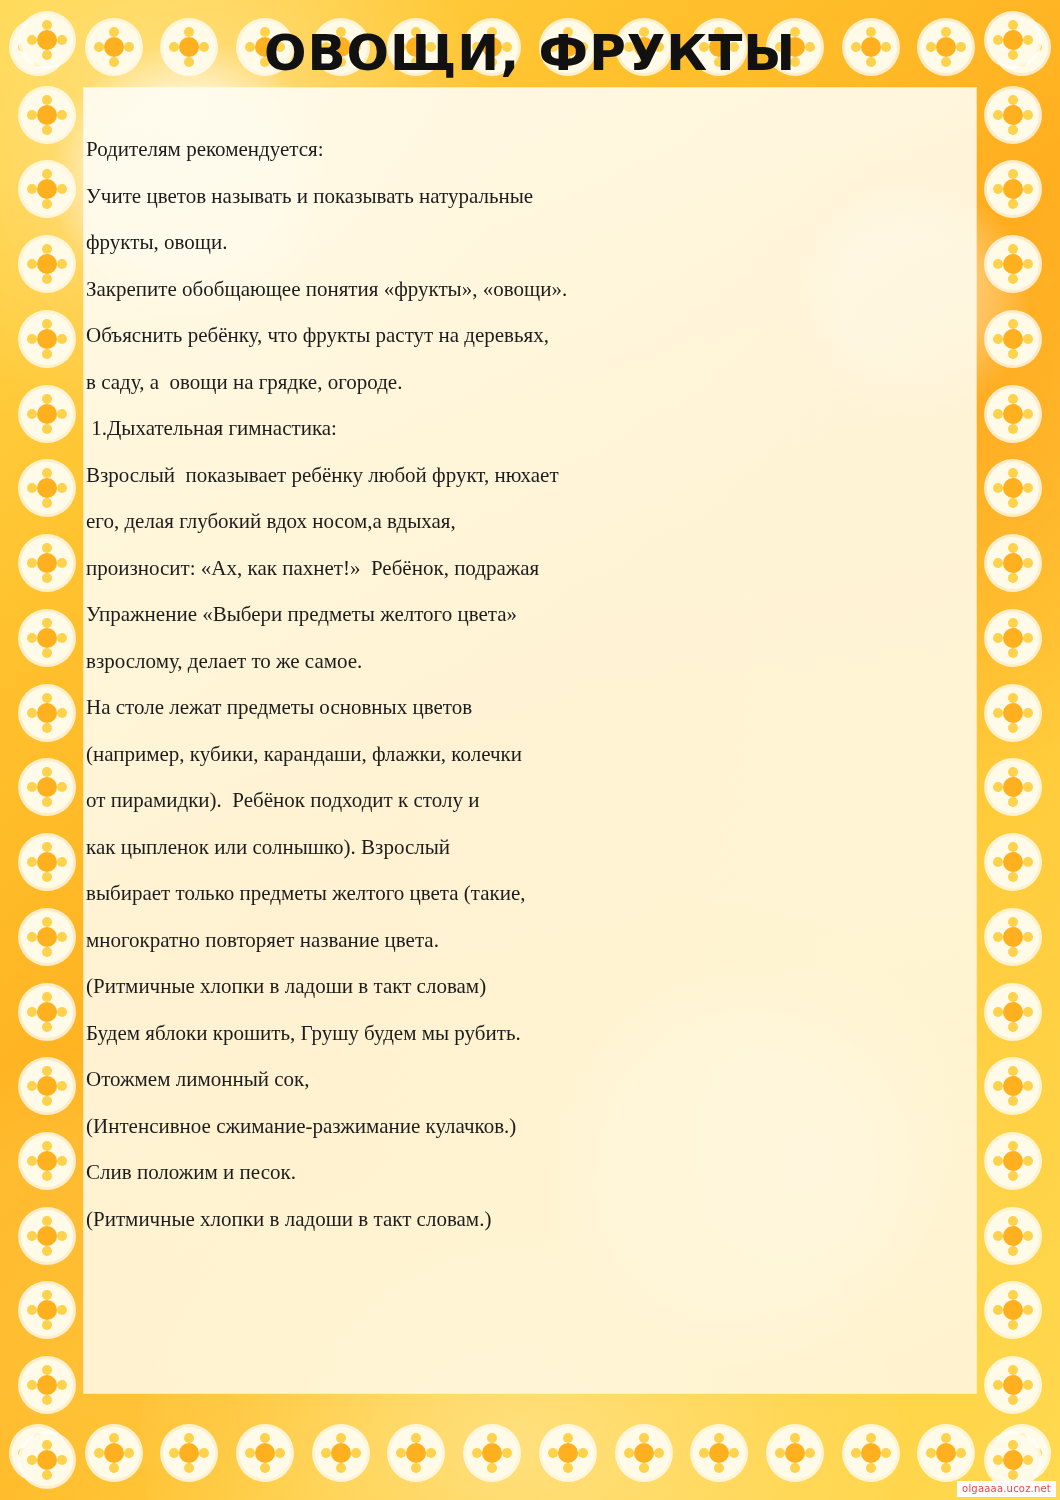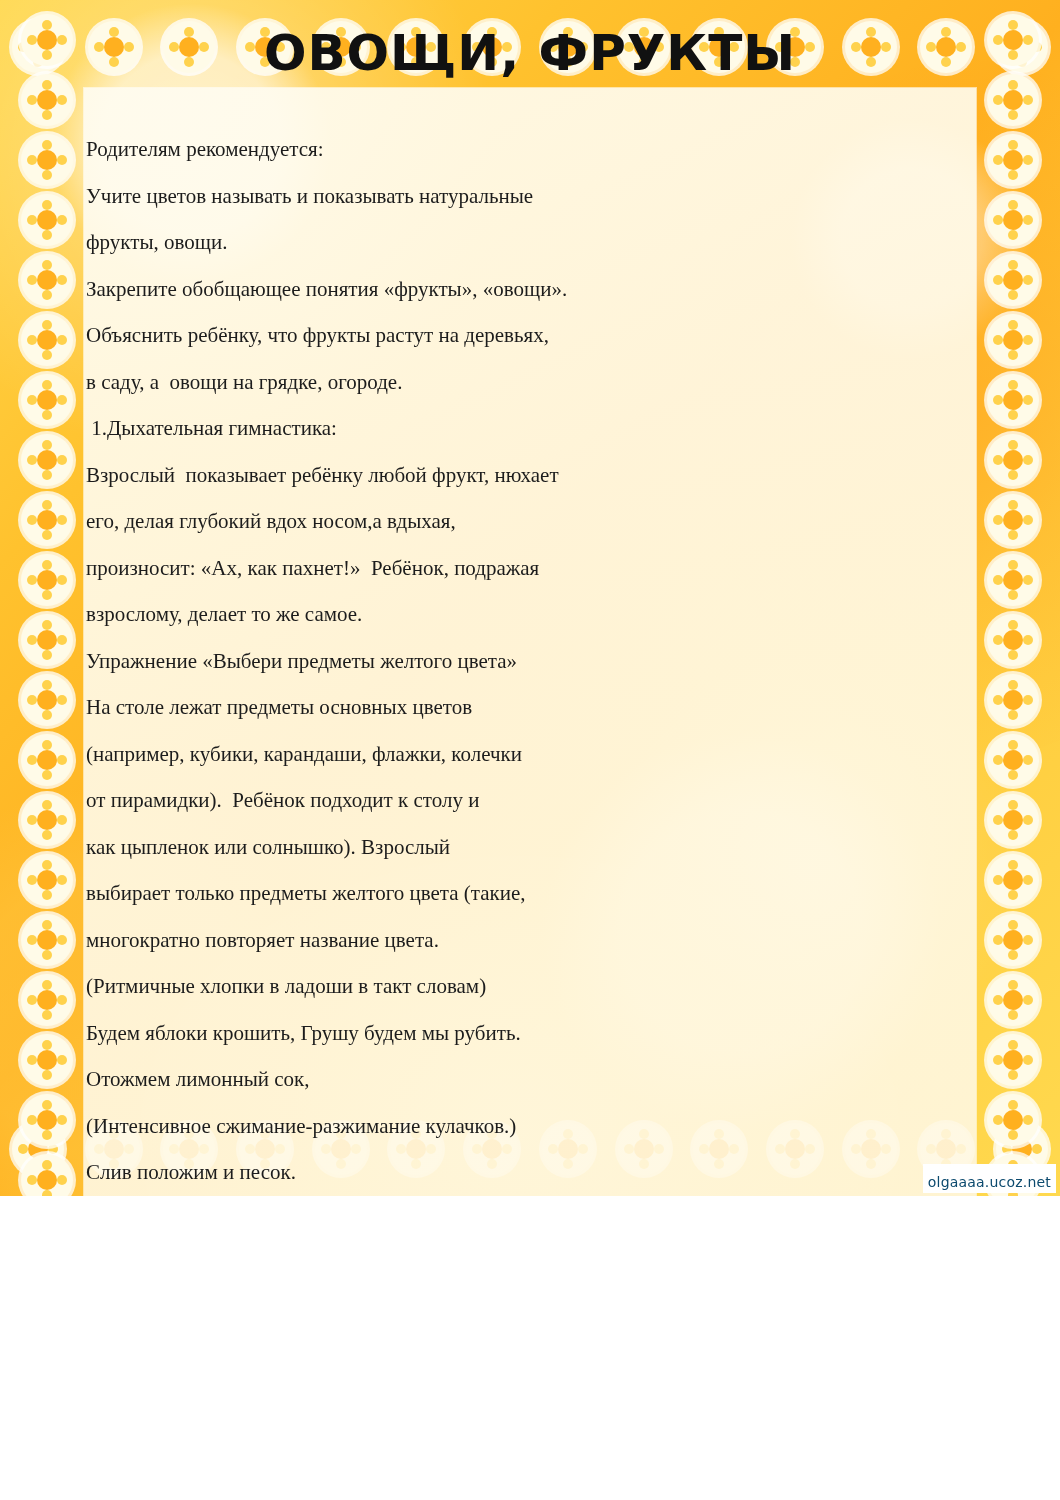--- a/index.html
+++ b/index.html
@@ -10,21 +10,21 @@
     width: 1060px;
     height: 1500px;
     font-family: "DejaVu Sans", sans-serif;
     background: #ffffff;
     overflow: hidden;
   }
 
   .poster {
     position: relative;
     width: 1060px;
-    height: 1196px;
+    height: 1500px;
     overflow: hidden;
     background:
       radial-gradient(circle at 18% 12%, rgba(255,255,255,0.55) 0 90px, rgba(255,255,255,0) 140px),
       radial-gradient(circle at 86% 20%, rgba(255,255,255,0.45) 0 70px, rgba(255,255,255,0) 120px),
       radial-gradient(circle at 70% 78%, rgba(255,255,255,0.35) 0 120px, rgba(255,255,255,0) 200px),
       radial-gradient(circle at 10% 85%, rgba(255,196,60,0.55) 0 140px, rgba(255,196,60,0) 230px),
       linear-gradient(135deg, #ffd84d 0%, #ffc22e 25%, #ffb01f 48%, #ffcb3b 70%, #ffd94f 100%);
   }
 
   
@@ -129,24 +129,24 @@
   .body-text p {
     margin: 0;
     white-space: pre-wrap;
   }
 
   .watermark {
     position: absolute;
     right: 4px;
     bottom: 3px;
     background: #ffffff;
-    color: #0c4a6e;
-    font-size: 14px;
+    color: #ef4444;
+    font-size: 10px;
     font-family: "DejaVu Sans", sans-serif;
-    padding: 10px 5px 3px 5px;
+    padding: 2px 5px 3px 5px;
     letter-spacing: 0.2px;
     z-index: 6;
   }
 </style>
 </head>
 <body>
 
 <div class="poster">
 
   <div class="swirl s1"></div>
@@ -241,22 +241,22 @@
       <p>Родителям рекомендуется:</p>
       <p>Учите цветов называть и показывать натуральные</p>
       <p>фрукты, овощи.</p>
       <p>Закрепите обобщающее понятия «фрукты», «овощи».</p>
       <p>Объяснить ребёнку, что фрукты растут на деревьях,</p>
       <p>в саду, а  овощи на грядке, огороде.</p>
       <p> 1.Дыхательная гимнастика:</p>
       <p>Взрослый  показывает ребёнку любой фрукт, нюхает</p>
       <p>его, делая глубокий вдох носом,а вдыхая,</p>
       <p>произносит: «Ах, как пахнет!»  Ребёнок, подражая</p>
+      <p>Упражнение «Выбери предметы желтого цвета»</p>
       <p>взрослому, делает то же самое.</p>
-      <p>Упражнение «Выбери предметы желтого цвета»</p>
       <p>На столе лежат предметы основных цветов</p>
       <p>(например, кубики, карандаши, флажки, колечки</p>
       <p>от пирамидки).  Ребёнок подходит к столу и</p>
       <p>как цыпленок или солнышко). Взрослый</p>
       <p>выбирает только предметы желтого цвета (такие,</p>
       <p>многократно повторяет название цвета.</p>
       <p>(Ритмичные хлопки в ладоши в такт словам)</p>
       <p>Будем яблоки крошить, Грушу будем мы рубить.</p>
       <p>Отожмем лимонный сок,</p>
       <p>(Интенсивное сжимание-разжимание кулачков.)</p>

